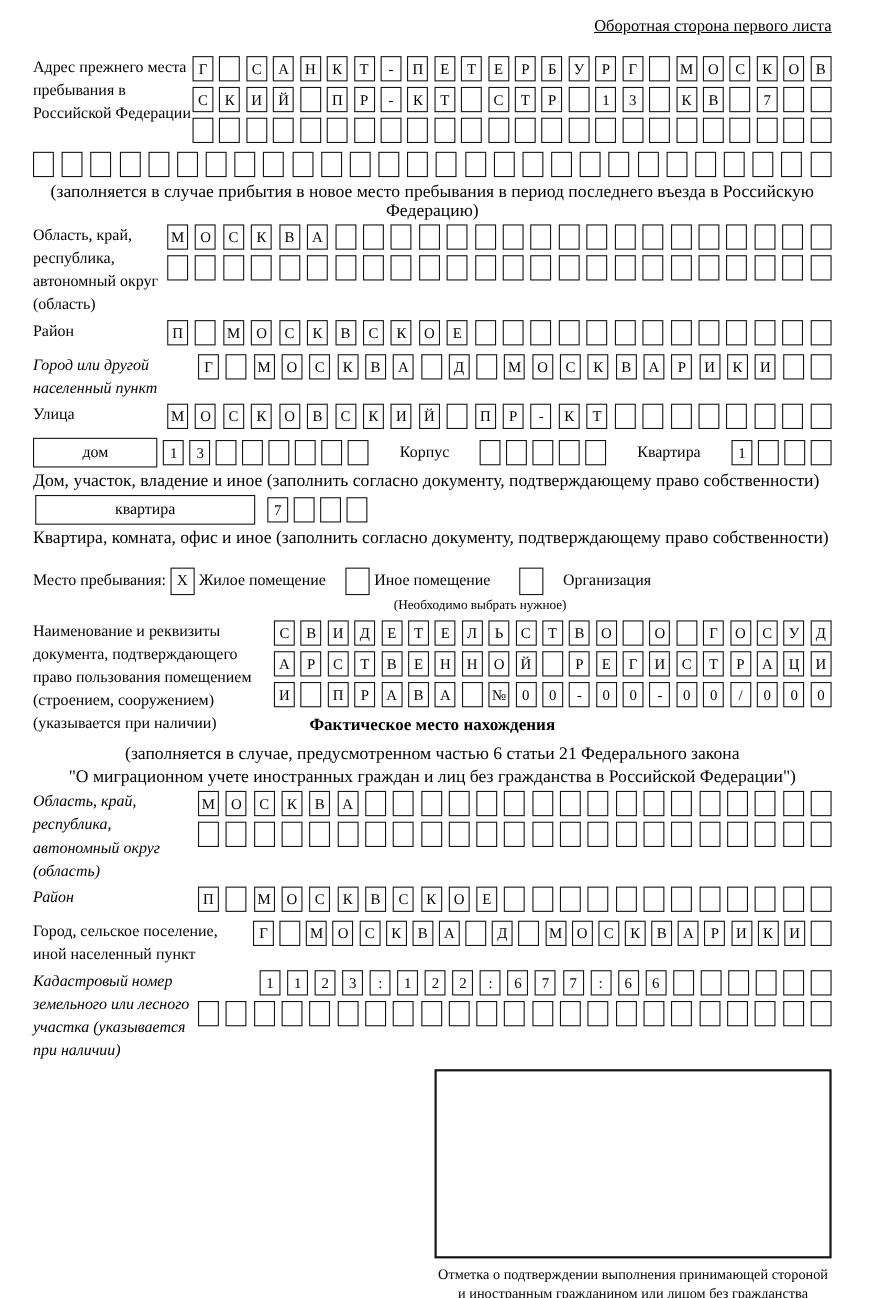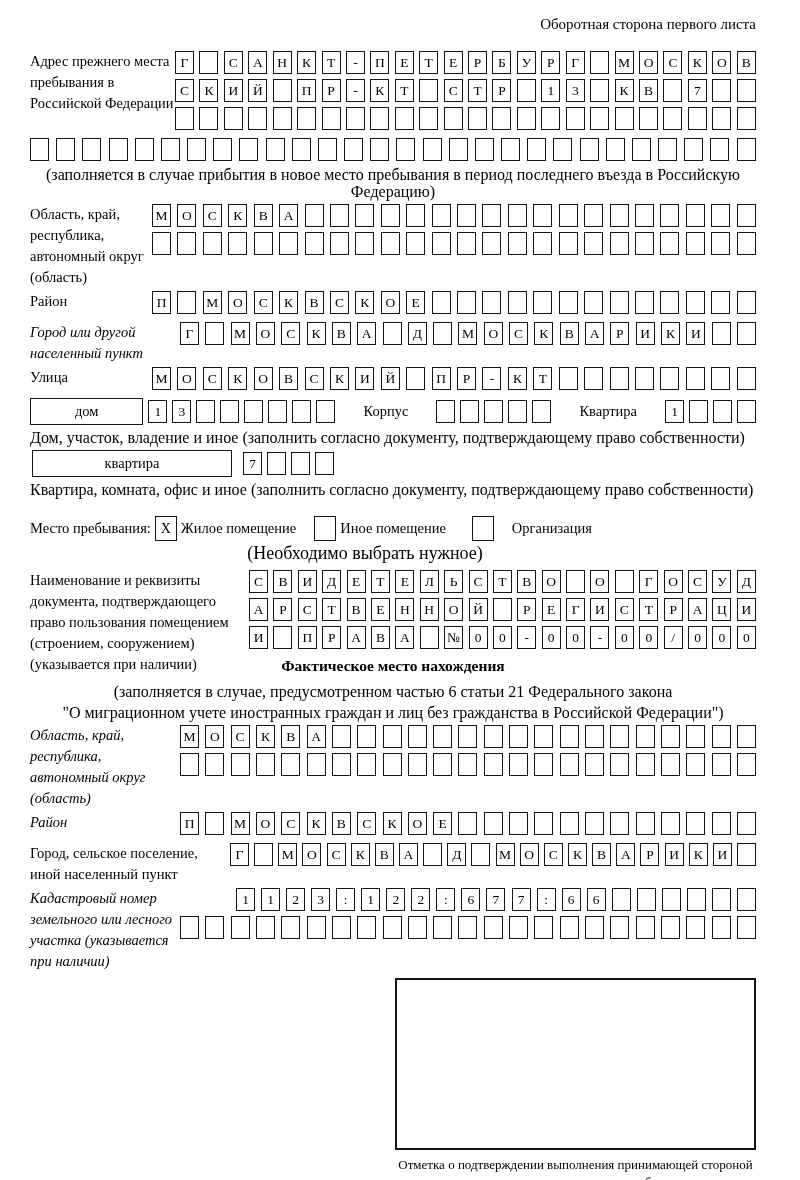--- a/index.html
+++ b/index.html
@@ -1,19 +1,19 @@
 <!DOCTYPE html>
 <html><head>
 <meta charset="utf-8">
 <style>
   html,body{margin:0;padding:0;background:#fff;}
   body{width:800px;height:1180px;color:#000;font-family:"Liberation Serif","DejaVu Serif",serif;}
   .page{box-sizing:border-box;width:800px;height:1180px;padding:16px 44px 0 30px;overflow:hidden;}
 
-  .top-note{text-align:right;font-size:15px;margin-bottom:18px;}
+  .top-note{text-align:right;font-size:15px;margin-bottom:18px;text-decoration:underline;}
 
   .field{display:flex;align-items:flex-start;margin-bottom:3px;}
   .flabel{font-size:14.5px;line-height:21px;flex:0 0 auto;}
   .frows{flex:1 1 auto;min-width:0;}
 
   .boxrow{display:flex;justify-content:space-between;margin-bottom:5px;}
   .boxrow.packed{justify-content:flex-start;gap:5px;}
   .cell{box-sizing:border-box;flex:0 0 19px;width:19px;height:23px;border:1.6px solid #151515;
         display:flex;align-items:center;justify-content:center;font-size:13.5px;line-height:1;}
   .caption{font-size:16px;line-height:17px;text-align:center;margin:0 0 4px 0;}
@@ -23,21 +23,21 @@
   .w200{flex-basis:200px;} .w219{flex-basis:219px;}
 
   .widebox{box-sizing:border-box;border:1.6px solid #151515;height:27px;display:flex;
            align-items:center;justify-content:center;font-size:14.5px;}
   .domrow{display:flex;align-items:center;gap:5px;margin-bottom:4px;}
   .domrow .inlbl{font-size:14.5px;margin:0 23px;}
 
   .cbrow{display:flex;align-items:center;gap:4px;margin:18px 0 2px 0;font-size:14.5px;}
   .cbbox{box-sizing:border-box;width:22px;height:25px;border:1.6px solid #151515;display:flex;
          align-items:center;justify-content:center;font-size:14px;}
-  .cb-note{font-size:18px;text-align:center;width:300px;margin:0 0 6px 185px;}
+  .cb-note{font-size:12px;text-align:right;width:300px;margin:0 0 6px 185px;}
 
   .doc-block{margin-bottom:0;}
   .actual-title{margin-top:-18px;}
 
   .indent56{margin-left:56px;}
   .stamp-wrap{margin-left:365px;width:361px;margin-top:6px;}
   .stamp-box{box-sizing:border-box;width:361px;height:172px;border:2px solid #151515;}
   .stamp-note{font-size:13px;line-height:17px;text-align:center;margin-top:6px;}
 </style>
 </head>

